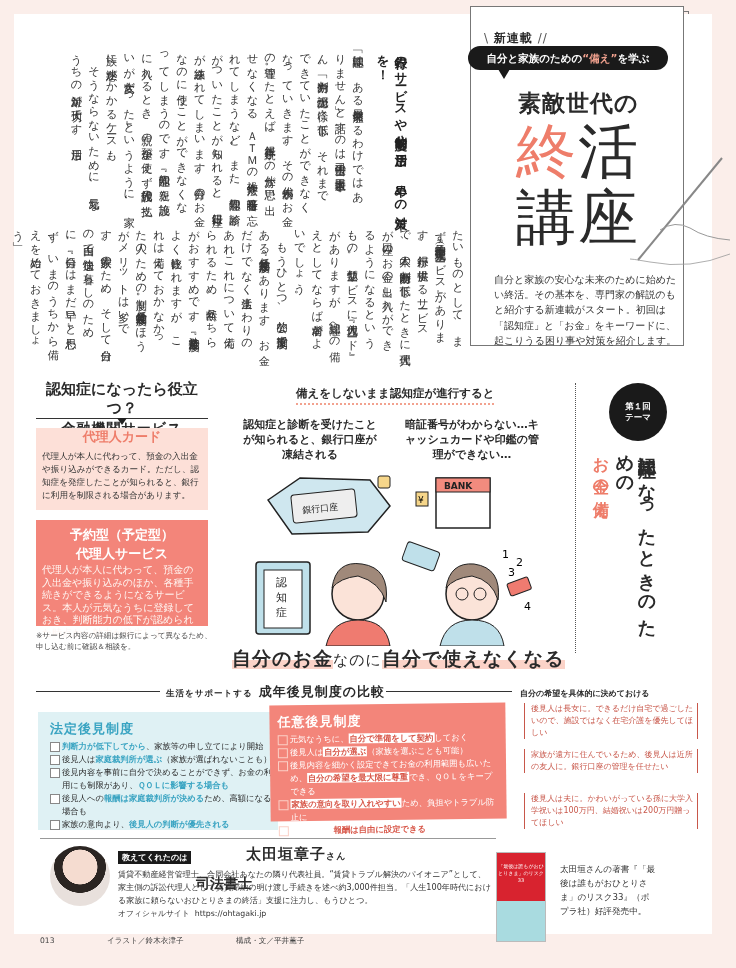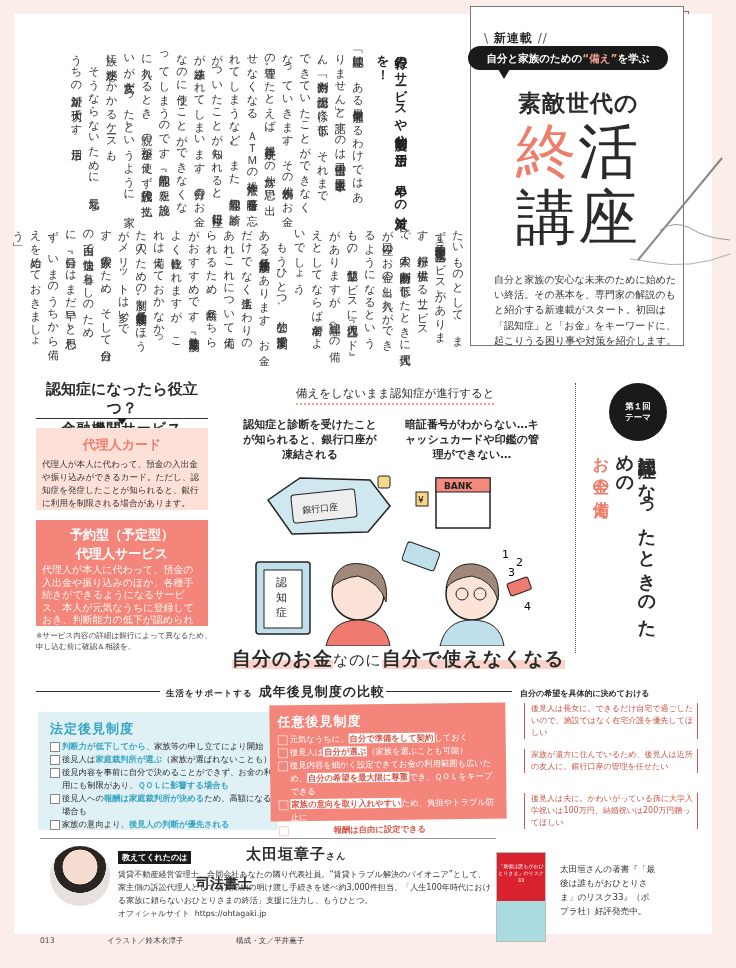--- a/index.html
+++ b/index.html
@@ -76,34 +76,34 @@
   .svc-head { position: absolute; left: 36px; top: 380px; width: 140px; text-align: center; }
   .svc-pre { font-size: 15px; font-weight: bold; }
   .svc-title { font-size: 14px; font-weight: bold; margin-top: 2px; letter-spacing: 1px; }
   .svc-rule { position: absolute; left: 36px; top: 418px; width: 172px; border-top: 1px solid #333; }
   .svc-arrow {
     position: absolute; left: 117px; top: 418px;
     border-left: 5px solid transparent; border-right: 5px solid transparent; border-top: 7px solid #222;
   }
   .card-box {
     position: absolute; left: 36px; top: 428px; width: 172px; height: 82px;
-    background: #fde0d8; padding: 8px 6px;
+    background: #fde0d8; padding: 0 6px;
   }
   .card-box .h { text-align: center; color: #ee7d6a; font-weight: bold; font-size: 13px; margin-bottom: 4px; }
   .card-box .t { font-size: 8.6px; line-height: 13px; color: #333; }
   .plan-box {
     position: absolute; left: 36px; top: 520px; width: 172px; height: 106px;
     background: #f3857a; padding: 6px 6px; color: #fff;
   }
   .plan-box .h { text-align: center; font-weight: bold; font-size: 13px; line-height: 17px; margin-bottom: 2px; }
   .plan-box .t { font-size: 10px; line-height: 12.6px; color: #fff6f2; }
   .svc-note { position: absolute; left: 36px; top: 630px; font-size: 7.6px; line-height: 11px; color: #444; width: 180px; }
   
   .prog-title {
-    position: absolute; left: 296px; top: 386px; font-size: 11.5px; font-weight: normal;
+    position: absolute; left: 296px; top: 386px; font-size: 11.5px; font-weight: bold;
     border-bottom: 2px dotted #f2a28f; padding-bottom: 2px;
   }
   .scn { position: absolute; font-size: 11px; font-weight: bold; text-align: center; line-height: 15px; }
   .scn1 { left: 240px; top: 417px; width: 140px; }
   .scn2 { left: 402px; top: 417px; width: 140px; }
   .illus { position: absolute; left: 240px; top: 470px; }
   .punch {
     position: absolute; left: 232px; top: 646px; font-size: 19px; font-weight: bold; letter-spacing: 1px;
   }
   .punch .u { background: linear-gradient(transparent 60%, #fbd3c8 60%); }

